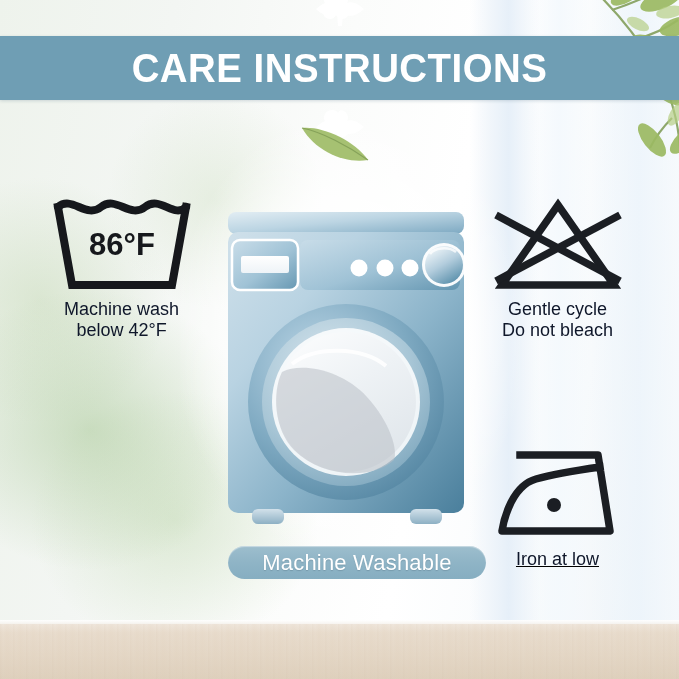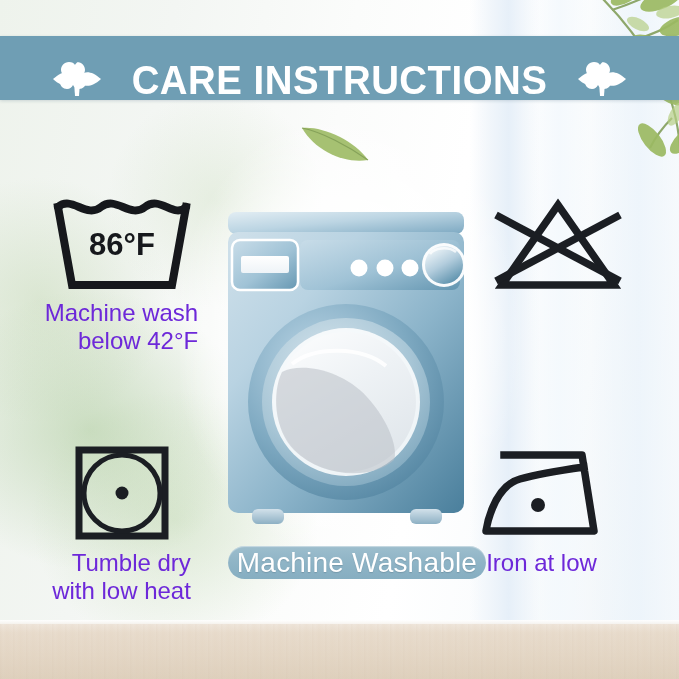--- a/index.html
+++ b/index.html
@@ -64,24 +64,25 @@
   .branch-tr { left: 560px; top: -10px; }
   .leaf-float { left: 296px; top: 118px; }
 
   
   .banner {
     position: absolute;
     left: 0; top: 36px;
     width: 679px; height: 64px;
     background: #6f9eb4;
     display: flex;
-    align-items: flex-end;
+    align-items: center;
     justify-content: center;
     gap: 18px;
     box-shadow: 0 1px 3px rgba(90,120,135,0.25);
+    flex-direction: column;
   }
   .banner-title {
     color: #ffffff;
     font-size: 40px;
     font-weight: bold;
     letter-spacing: 0.5px;
     line-height: 1;
     white-space: nowrap;
     transform: scaleX(0.96);
   }
@@ -91,33 +92,33 @@
   .cell {
     position: absolute;
     width: 215px;
     display: flex;
     flex-direction: column;
     align-items: center;
   }
   .cell-tl { left: 14px; top: 193px; }
   .cell-tr { left: 450px; top: 193px; }
   .cell-bl { left: 14px; top: 443px; }
-  .cell-br { left: 434px; top: 443px; }
+  .cell-br { left: 450px; top: 443px; text-decoration: underline; }
 
   .sym-box {
     height: 100px;
     display: flex;
     align-items: center;
     justify-content: center;
   }
   .caption {
     margin-top: 6px;
-    text-align: right;
-    color: #6d28d9;
-    font-size: 24px;
+    text-align: center;
+    color: #0f172a;
+    font-size: 18px;
     line-height: 1.16;
     white-space: nowrap;
   }
   .caption .l2 { display: block; }
 
   
   .machine { position: absolute; left: 222px; top: 212px; }
 
   
   .badge {
@@ -126,21 +127,21 @@
     width: 258px; height: 33px;
     border-radius: 17px;
     background: linear-gradient(180deg, #9dbecd 0%, #8fb4c6 50%, #86aec1 100%);
     display: flex;
     align-items: center;
     justify-content: center;
     box-shadow: inset 0 1px 1px rgba(255,255,255,0.45);
   }
   .badge-text {
     color: #ffffff;
-    font-size: 28px;
+    font-size: 22px;
     line-height: 1;
     letter-spacing: 0.2px;
     text-shadow: 0 1px 1px rgba(80,110,125,0.35);
   }
 </style>
 </head>
 <body>
 
 <div id="stage">
 
@@ -219,35 +220,26 @@
   </div>
 
   <div class="cell cell-tr">
     <div class="sym-box">
       <svg width="140" height="100" viewBox="0 0 140 100">
         <path d="M70 12 L126 92 L14 92 Z" fill="none" stroke="#1b1e23" stroke-width="7.5" stroke-linejoin="miter"></path>
         <line x1="8" y1="22" x2="132" y2="88" stroke="#1b1e23" stroke-width="7.5" stroke-linecap="butt"></line>
         <line x1="132" y1="22" x2="8" y2="88" stroke="#1b1e23" stroke-width="7.5" stroke-linecap="butt"></line>
       </svg>
     </div>
-  </div>
-
-  <div class="cell cell-bl">
-    <div class="sym-box">
-      <svg width="100" height="100" viewBox="0 0 100 100">
-        <rect x="7" y="7" width="86" height="86" fill="none" stroke="#1b1e23" stroke-width="7"></rect>
-        <circle cx="50" cy="50" r="38" fill="none" stroke="#1b1e23" stroke-width="5"></circle>
-        <circle cx="50" cy="50" r="6.5" fill="#1b1e23"></circle>
-      </svg>
-    </div>
     <div class="caption">
-      <span>Tumble dry</span>
-      <span class="l2">with low heat</span>
-    </div>
-  </div>
+      <span>Gentle cycle</span>
+      <span class="l2">Do not bleach</span>
+    </div>
+  </div>
+
 
   <div class="cell cell-br">
     <div class="sym-box">
       <svg width="140" height="100" viewBox="0 0 140 100">
         <path d="M32 12 L110 12 L122 88 L14 88 C14 88, 20 44, 48 36 C62 32, 98 26, 112 24" fill="none" stroke="#1b1e23" stroke-width="7.5" stroke-linejoin="round" stroke-linecap="square"></path>
         <circle cx="66" cy="62" r="7" fill="#1b1e23"></circle>
       </svg>
     </div>
     <div class="caption">
       <span>Iron at low</span>

